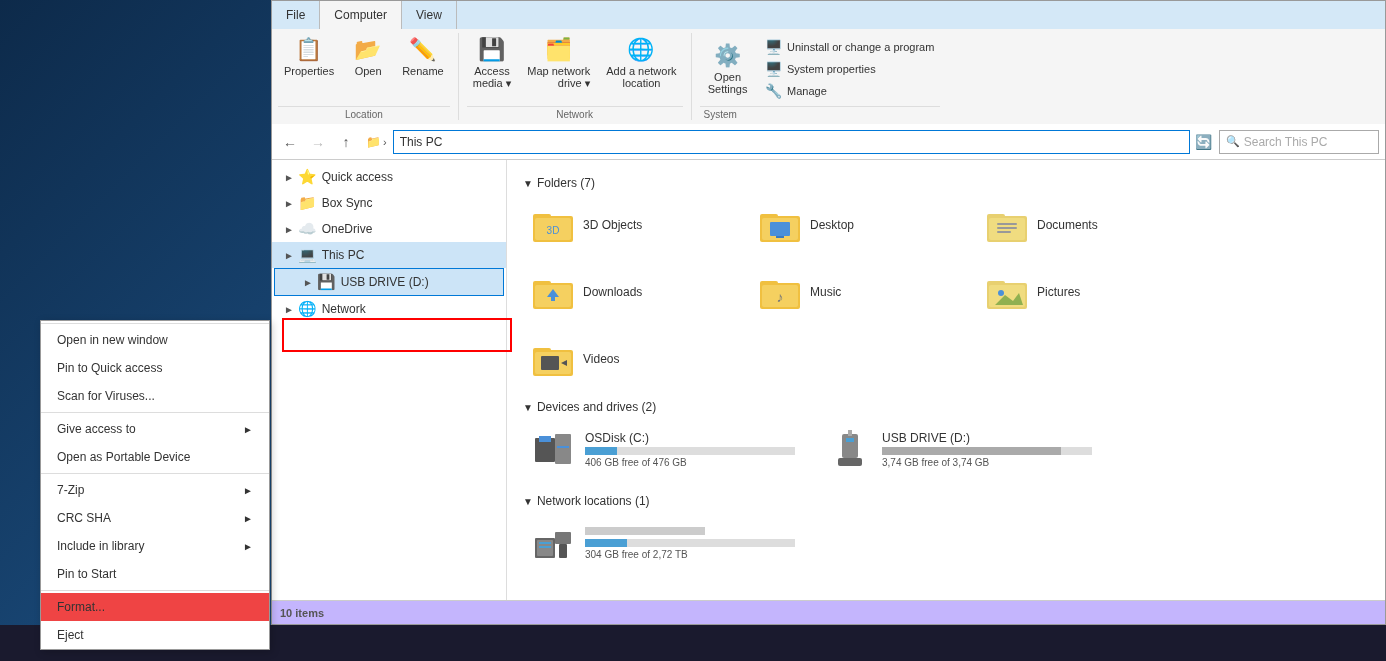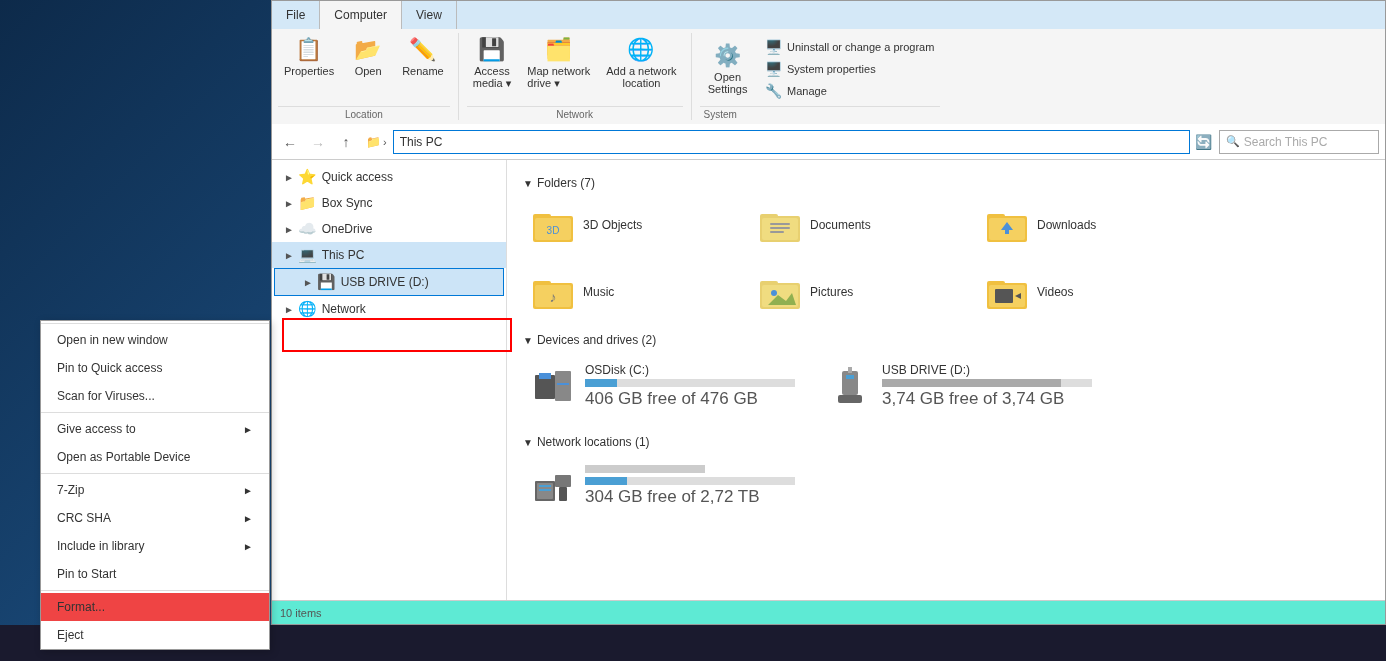--- a/index.html
+++ b/index.html
@@ -230,29 +230,29 @@
 
     .drive-icon {
       width: 44px; height: 38px;
       flex-shrink: 0;
     }
 
     .drive-info { flex: 1; }
     .drive-name { font-size: 12px; color: #333; margin-bottom: 2px; }
     .drive-bar-bg { height: 8px; background: #ddd; width: 100%; margin: 2px 0; }
     .drive-bar { height: 8px; }
-    .drive-free { font-size: 17px; color: #555; }
+    .drive-free { font-size: 10px; color: #555; }
 
     .status-bar {
       height: 24px;
-      background: #5eead4;
+      background: #c4b5fd;
       border-top: 1px solid #ccc;
       display: flex; align-items: center;
       padding: 0 8px;
-      font-size: 11px; color: #555;
+      font-size: 11px; color: #555; font-weight: bold;
     }
 
     
     .context-menu {
       position: absolute;
       left: 40px; top: 320px;
       width: 230px;
       background: white;
       border: 1px solid #999;
       box-shadow: 2px 2px 8px rgba(0,0,0,0.2);
@@ -324,21 +324,21 @@
 
     <div class="ribbon-group">
       <div class="ribbon-group-items">
         <div class="ribbon-btn">
           <span class="rb-icon">💾</span>
           <span style="white-space:pre-line;text-align:center;">Access
 media ▾</span>
         </div>
         <div class="ribbon-btn">
           <span class="rb-icon">🗂️</span>
-          <span style="white-space:pre-line;text-align:left;">Map network
+          <span style="white-space:pre-line;text-align:right;">Map network
 drive ▾</span>
         </div>
         <div class="ribbon-btn">
           <span class="rb-icon">🌐</span>
           <span style="white-space:pre-line;text-align:center;">Add a network
 location</span>
         </div>
       </div>
       <div class="ribbon-group-label">Network</div>
     </div>
@@ -442,20 +442,30 @@
         <div class="folder-item">
           <svg class="folder-icon" viewBox="0 0 44 38">
             <rect x="2" y="10" width="40" height="26" rx="2" fill="#f0c040"></rect>
             <rect x="2" y="8" width="18" height="6" rx="2" fill="#f0c040"></rect>
             <rect x="4" y="12" width="36" height="22" rx="2" fill="#f5d060"></rect>
             <text x="22" y="28" text-anchor="middle" font-size="10" fill="#4a90d9">3D</text>
           </svg>
           <span class="folder-label">3D Objects</span>
         </div>
 
+        <div class="folder-item">
+          <svg class="folder-icon" viewBox="0 0 44 38">
+            <rect x="2" y="10" width="40" height="26" rx="2" fill="#f0c040"></rect>
+            <rect x="2" y="8" width="18" height="6" rx="2" fill="#f0c040"></rect>
+            <rect x="4" y="12" width="36" height="22" rx="2" fill="#f5d060"></rect>
+            <rect x="12" y="16" width="20" height="14" rx="1" fill="#4a90d9"></rect>
+            <rect x="18" y="30" width="8" height="2" fill="#3a7abf"></rect>
+          </svg>
+          <span class="folder-label">Desktop</span>
+        </div>
 
         <div class="folder-item">
           <svg class="folder-icon" viewBox="0 0 44 38">
             <rect x="2" y="10" width="40" height="26" rx="2" fill="#e8d070"></rect>
             <rect x="2" y="8" width="18" height="6" rx="2" fill="#e8d070"></rect>
             <rect x="4" y="12" width="36" height="22" rx="2" fill="#f0dc80"></rect>
             <rect x="12" y="17" width="20" height="2" rx="1" fill="#999"></rect>
             <rect x="12" y="21" width="20" height="2" rx="1" fill="#999"></rect>
             <rect x="12" y="25" width="14" height="2" rx="1" fill="#999"></rect>
           </svg>

